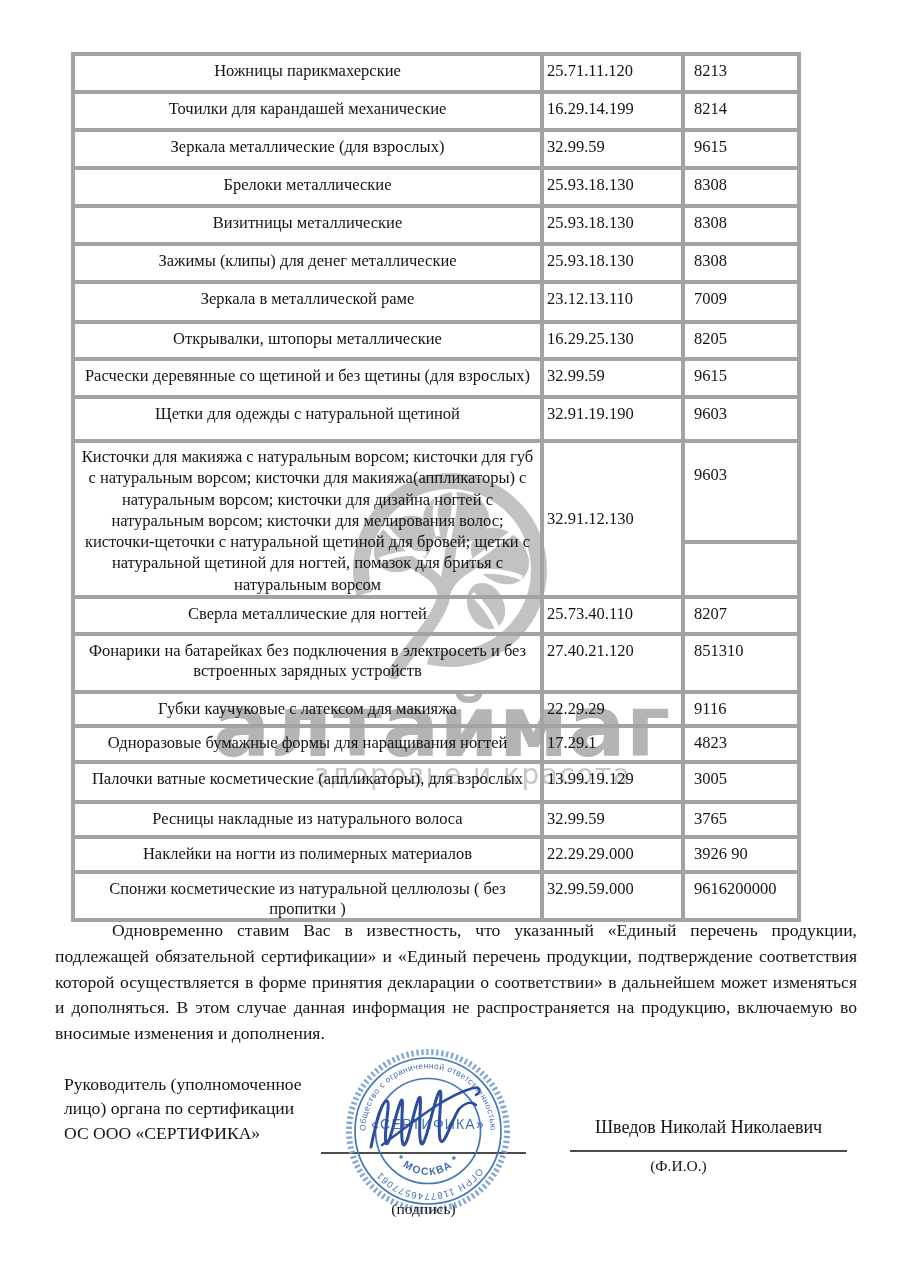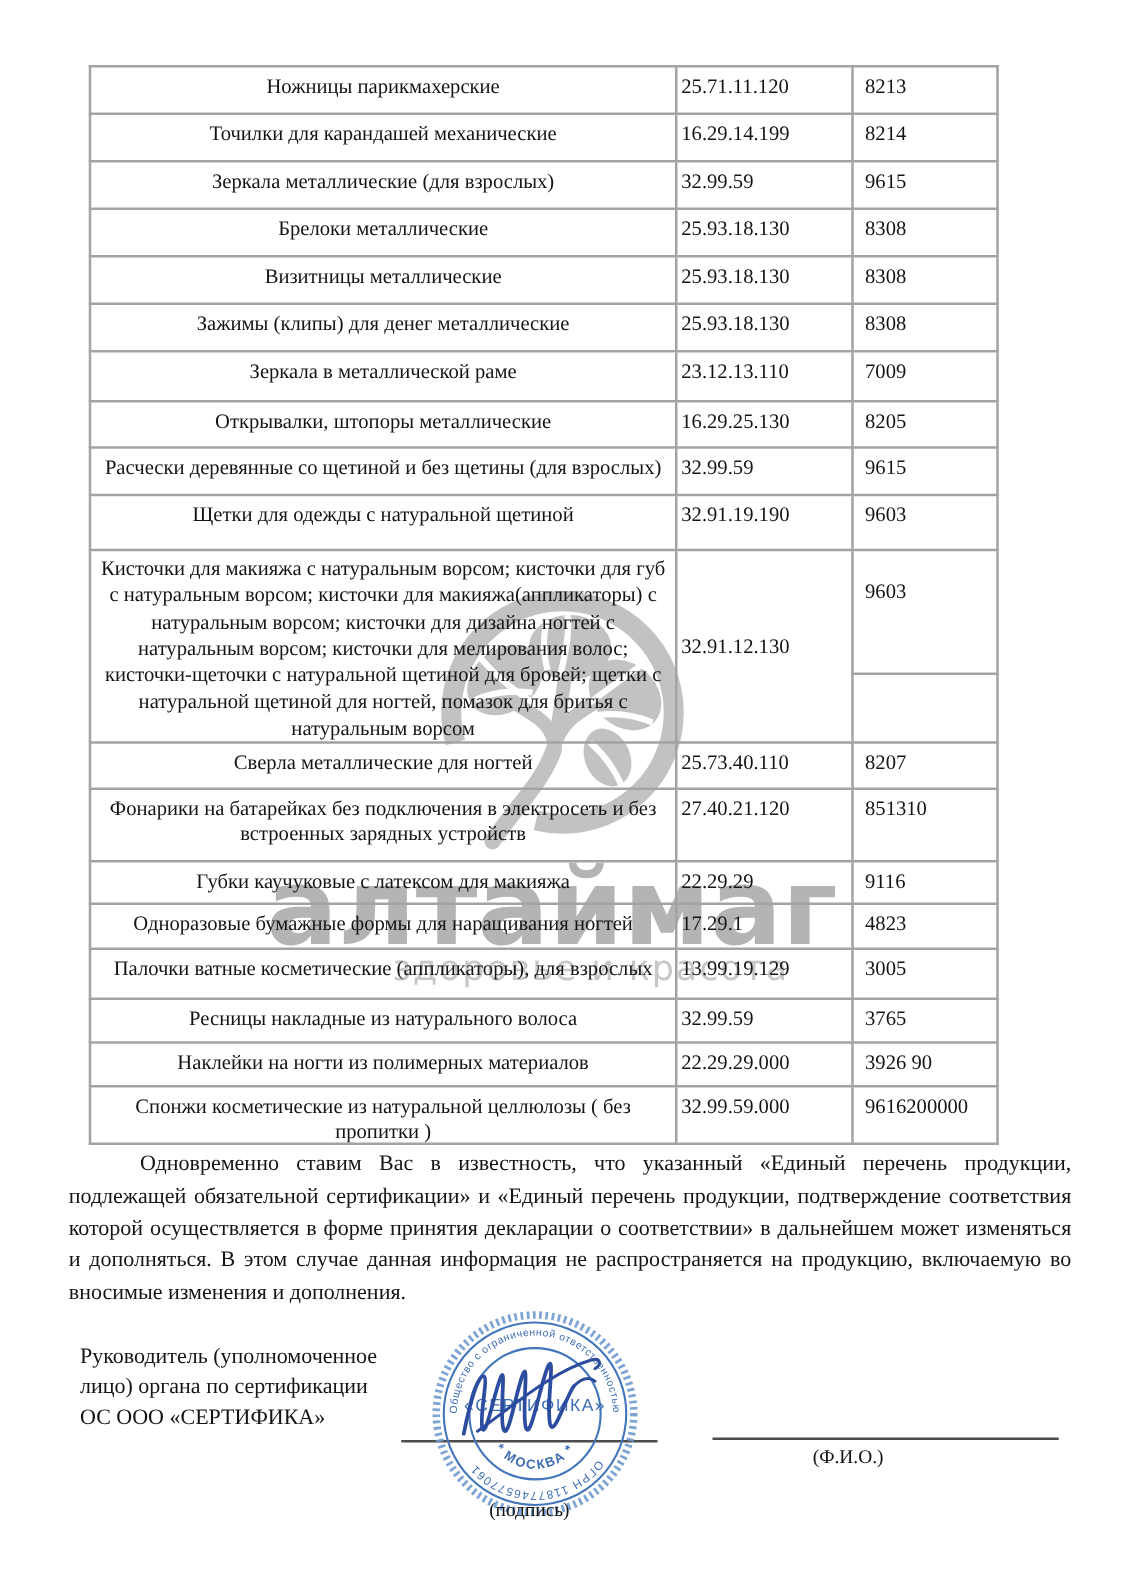--- a/index.html
+++ b/index.html
@@ -20,21 +20,21 @@
     font-size:28px; line-height:29px; color:#c7c7c7; letter-spacing:1.5px;
   }
   .wm-logo { position:absolute; left:345px; top:465px; }
 
   
   table.doc {
     position:absolute; left:71px; top:52px; width:726px; z-index:2;
     border-collapse:collapse; table-layout:fixed; background:transparent;
   }
   table.doc td {
-    border:2px solid #a3a3a3; font-size:16.5px; line-height:19.5px;
+    border:4px solid #a3a3a3; font-size:16.5px; line-height:19.5px;
     overflow:hidden; background:transparent;
   }
   td.c1 { text-align:center; vertical-align:top; padding:5px 5px 0 5px; }
   td.c1.big { line-height:21.3px; padding-top:3px;margin-top:44px; }
   td.c2 { text-align:left; vertical-align:top; padding:5px 2px 0 3px; }
   td.c2.mid { vertical-align:middle; padding-top:0; }
   td.c3 { text-align:left; vertical-align:top; padding:5px 0 0 9px; }
   td.c3.sub { padding-top:22px; }
 
   
@@ -201,20 +201,21 @@
 
   <div class="para">Одновременно ставим Вас в известность, что указанный «Единый перечень продукции, подлежащей обязательной сертификации» и «Единый перечень продукции, подтверждение соответствия которой осуществляется в форме принятия декларации о соответствии» в дальнейшем может изменяться и дополняться. В этом случае данная информация не распространяется на продукцию, включаемую во вносимые изменения и дополнения.</div>
 
   <div class="role">Руководитель (уполномоченное
 лицо) органа по сертификации
 ОС ООО «СЕРТИФИКА»</div>
 
   <div class="sign-line"></div>
   <div class="sign-caption">(подпись)</div>
 
+  <div class="fio-name">Шведов Николай Николаевич</div>
   <div class="fio-line"></div>
   <div class="fio-caption">(Ф.И.О.)</div>
 
   <svg class="stamp" width="170" height="170" viewBox="-85 -85 170 170">
     <g fill="none" stroke="#6f9ace">
       <circle r="79" stroke-width="6" stroke-dasharray="2.2 2.8" opacity="0.9"></circle>
     </g>
     <g fill="none" stroke="#4376bb">
       <circle r="73" stroke-width="1.7"></circle>
       <circle r="52.5" stroke-width="1.7"></circle>

